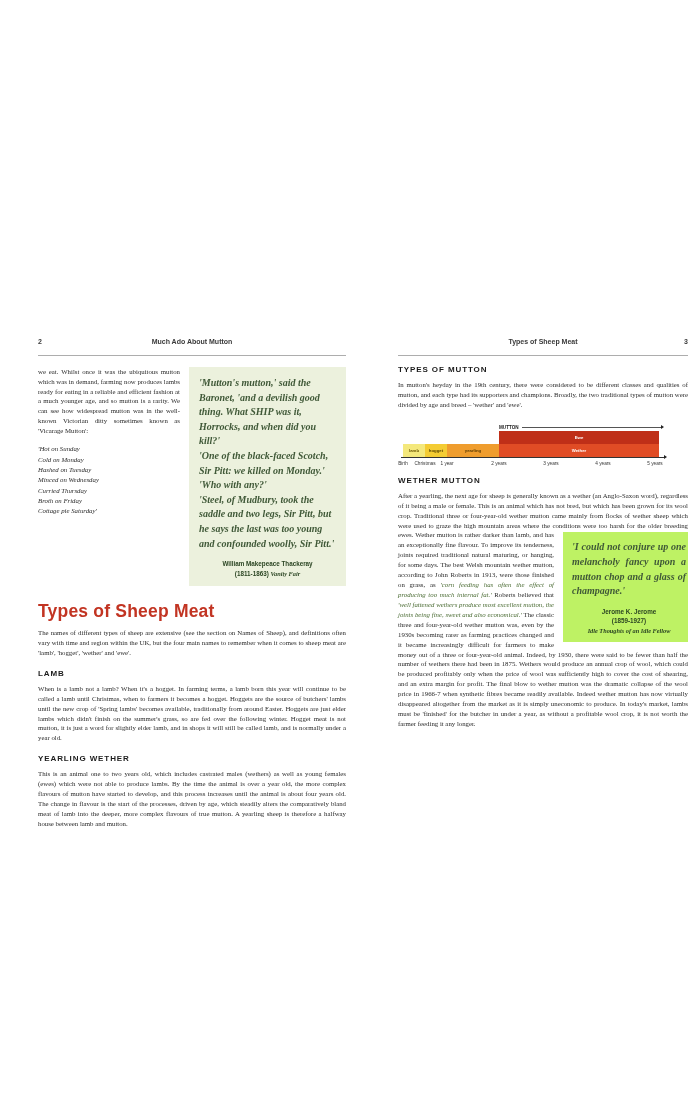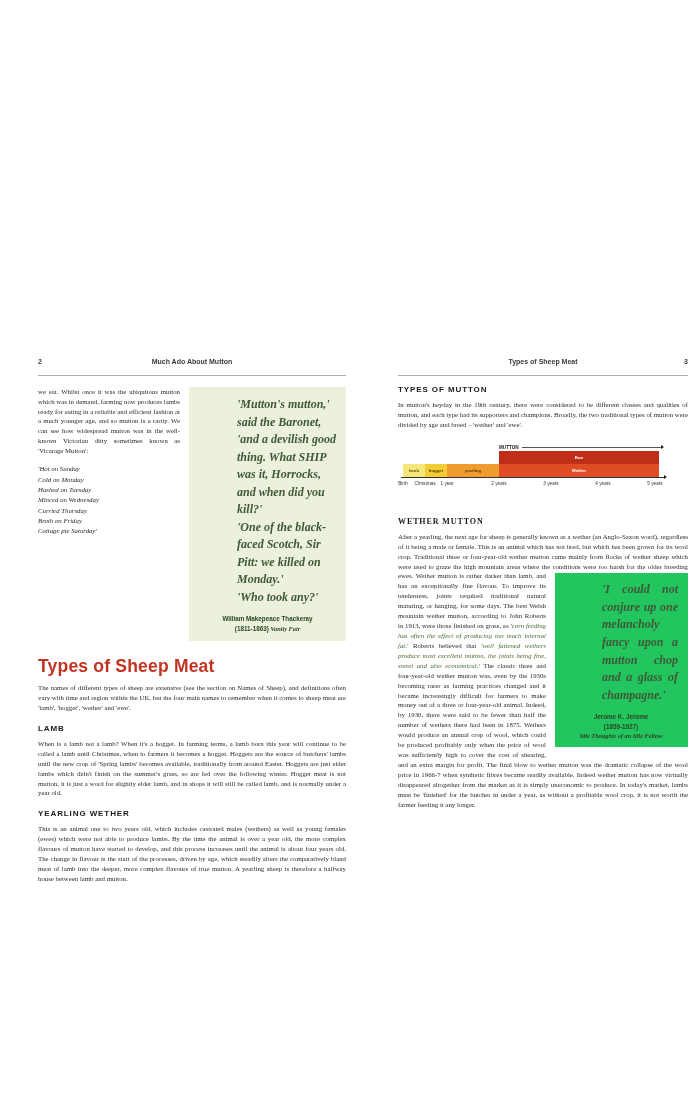--- a/index.html
+++ b/index.html
@@ -1,36 +1,36 @@
 <!DOCTYPE html>
 <html><head>
 <meta charset="utf-8">
 <style>
   html,body { margin:0; padding:0; background:#ffffff; }
   .canvas {
     position:relative; width:700px; height:1096px; background:#ffffff;
     font-family:"Liberation Serif", serif; color:#2b2b2b; overflow:hidden;
   }
-  .page { position:absolute; top:358px; }
+  .page { position:absolute; top:338px; }
   .page-left  { left:38px;  width:308px; }
   .page-right { left:398px; width:290px; }
 
   .running-row { position:relative; height:9px;
     font-family:"Liberation Sans", sans-serif; font-weight:bold; font-size:7px; color:#3a3a3a; }
   .pn-left  { position:absolute; left:0; top:0; }
   .pn-right { position:absolute; right:0; top:0; }
   .rh-center{ position:absolute; left:0; right:0; text-align:center; }
   .head-rule { border:none; border-top:1px solid #adadad; margin:8px 0 0 0; }
 
   .cols { display:flex; gap:9px; margin-top:11px; }
   .col-text { width:142px; font-size:6.8px; line-height:1.44; text-align:justify; }
   .ditty { margin-top:9px; font-style:italic; line-height:1.52; text-align:left; }
 
   .quote-box { flex:1; background:#ecf1dd; padding:9px 10px 8px 10px; color:#3f5837; align-self:flex-start; }
-  .qline { font-style:italic; font-weight:bold; font-size:12px; line-height:1.46;margin-left:38px; }
+  .qline { font-style:italic; font-weight:bold; font-size:10px; line-height:1.46; }
   .q-attr { margin-top:8px; text-align:center; font-family:"Liberation Sans", sans-serif;
             font-size:6.3px; font-weight:bold; color:#2a4422; line-height:1.5; }
   .q-src { font-style:italic; font-family:"Liberation Serif", serif; font-weight:bold; }
 
   .main-heading { margin-top:15px; font-family:"Liberation Sans", sans-serif;
     font-weight:bold; font-size:17.5px; color:#c23422; letter-spacing:0.2px; }
   .body-par { margin-top:6px; font-size:6.8px; line-height:1.46; text-align:justify; }
   .sub-heading { margin-top:11px; font-family:"Liberation Sans", sans-serif;
     font-weight:bold; font-size:8px; letter-spacing:0.9px; color:#1c1c1c; }
 
@@ -48,21 +48,21 @@
   .bar-hogget   { left:27px;  width:22px;  top:21px; background:#f4cc33; color:#5d4800; }
   .bar-yearling { left:49px;  width:52px;  top:21px; background:#ef9d2e; color:#5c3b00; }
   .bar-ewe      { left:101px; width:160px; top:8px;  background:#bf2f18; color:#ffffff; }
   .bar-wether   { left:101px; width:160px; top:21px; background:#e04c25; color:#ffffff; }
   .axis-line { position:absolute; left:3px; width:263px; top:34px; height:1px; background:#333; }
   .axis-arrow { position:absolute; left:266px; top:32.5px; }
   .tick { position:absolute; top:38px; transform:translateX(-50%);
     font-size:4.7px; color:#333; white-space:nowrap; }
 
   
-  .quote-float { float:right; width:114px; background:#22c55e; padding:8px 10px 7px 9px;
+  .quote-float { float:right; width:114px; background:#bef264; padding:8px 2px 7px 9px;
     margin:2px 0 3px 9px; color:#3f5837; }
   .inline-quote { font-style:italic; color:#4a6b33; }
 </style>
 </head>
 <body>
 
 <div class="canvas">
 
   <div class="page page-left">
     <div class="running-row">
@@ -81,21 +81,22 @@
           <div>Minced on Wednesday</div>
           <div>Curried Thursday</div>
           <div>Broth on Friday</div>
           <div>Cottage pie Saturday'</div>
         </div>
       </div>
 
       <div class="quote-box">
         <div class="qline">'Mutton's mutton,' said the Baronet, 'and a devilish good thing. What SHIP was it, Horrocks, and when did you kill?'</div>
         <div class="qline">'One of the black-faced Scotch, Sir Pitt: we killed on Monday.'</div>
-        <div class="qline">'Who took any?'</div>
+        <div class="qline">'Who with any?'</div>
+        <div class="qline">'Steel, of Mudbury, took the saddle and two legs, Sir Pitt, but he says the last was too young and confounded woolly, Sir Pitt.'</div>
         <div class="q-attr">
           <div>William Makepeace Thackeray</div>
           <div>
             <span>(1811-1863)</span>
             <span class="q-src">Vanity Fair</span>
           </div>
         </div>
       </div>
     </div>
 
@@ -134,21 +135,21 @@
       <div class="axis-arrow tri-right"></div>
       <div class="tick" style="left:5px;">Birth</div>
       <div class="tick" style="left:27px;">Christmas</div>
       <div class="tick" style="left:49px;">1 year</div>
       <div class="tick" style="left:101px;">2 years</div>
       <div class="tick" style="left:153px;">3 years</div>
       <div class="tick" style="left:205px;">4 years</div>
       <div class="tick" style="left:257px;">5 years</div>
     </div>
 
-    <div class="sub-heading" style="margin-top:24px;font-family:Liberation Serif, serif;">WETHER MUTTON</div>
+    <div class="sub-heading" style="margin-top:3px;">WETHER MUTTON</div>
 
     <div class="body-par">
       <span>After a yearling, the next age for sheep is generally known as a wether (an Anglo-Saxon word), regardless of it being a male or female. This is an animal which has not bred, but which has been grown for its wool crop. Traditional three or four-year-old wether mutton came mainly from flocks of wether sheep which were used to graze the high mountain areas where the conditions were too harsh for the older breeding ewes. </span><div class="quote-float">
         <div class="qline">'I could not conjure up one melancholy fancy upon a mutton chop and a glass of champagne.'</div>
         <div class="q-attr">
           <div>Jerome K. Jerome</div>
           <div>(1859-1927)</div>
           <div class="q-src">Idle Thoughts of an Idle Fellow</div>
         </div>
       </div><span>Wether mutton is rather darker than lamb, and has an exceptionally fine flavour. To improve its tenderness, joints required traditional natural maturing, or hanging, for some days. The best Welsh mountain wether mutton, according to John Roberts in 1913, were those finished on grass, as </span><span class="inline-quote">'corn feeding has often the effect of producing too much internal fat.'</span><span> Roberts believed that </span><span class="inline-quote">'well fattened wethers produce most excellent mutton, the joints being fine, sweet and also economical.'</span><span> The classic three and four-year-old wether mutton was, even by the 1930s becoming rarer as farming practices changed and it became increasingly difficult for farmers to make money out of a three or four-year-old animal. Indeed, by 1930, there were said to be fewer than half the number of wethers there had been in 1875. Wethers would produce an annual crop of wool, which could be produced profitably only when the price of wool was sufficiently high to cover the cost of shearing, and an extra margin for profit. The final blow to wether mutton was the dramatic collapse of the wool price in 1966-7 when synthetic fibres became readily available. Indeed wether mutton has now virtually disappeared altogether from the market as it is simply uneconomic to produce. In today's market, lambs must be 'finished' for the butcher in under a year, as without a profitable wool crop, it is not worth the farmer feeding it any longer.</span>

